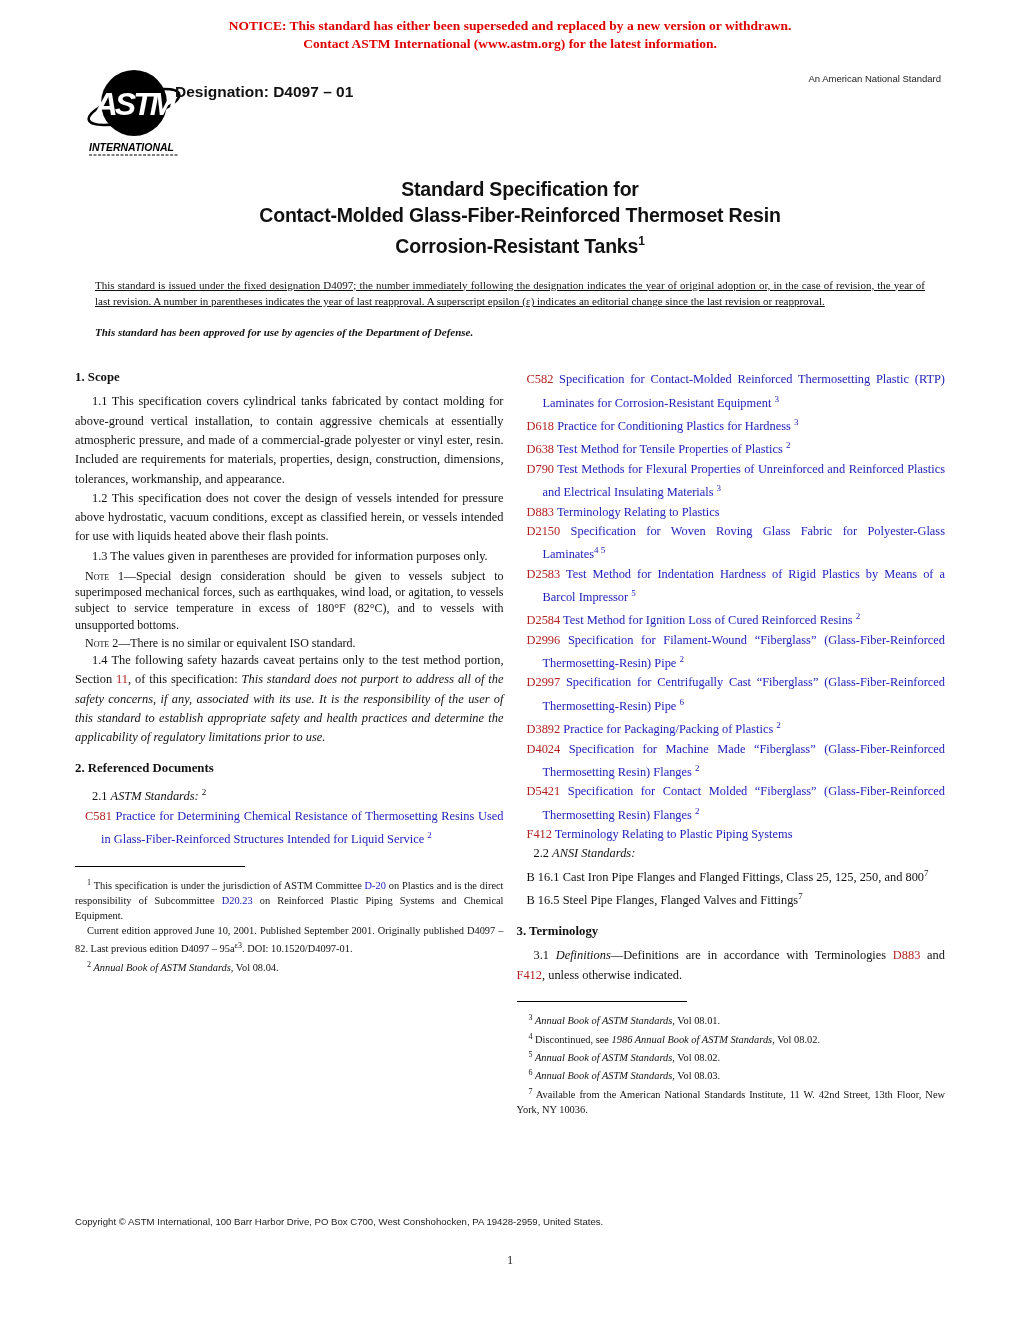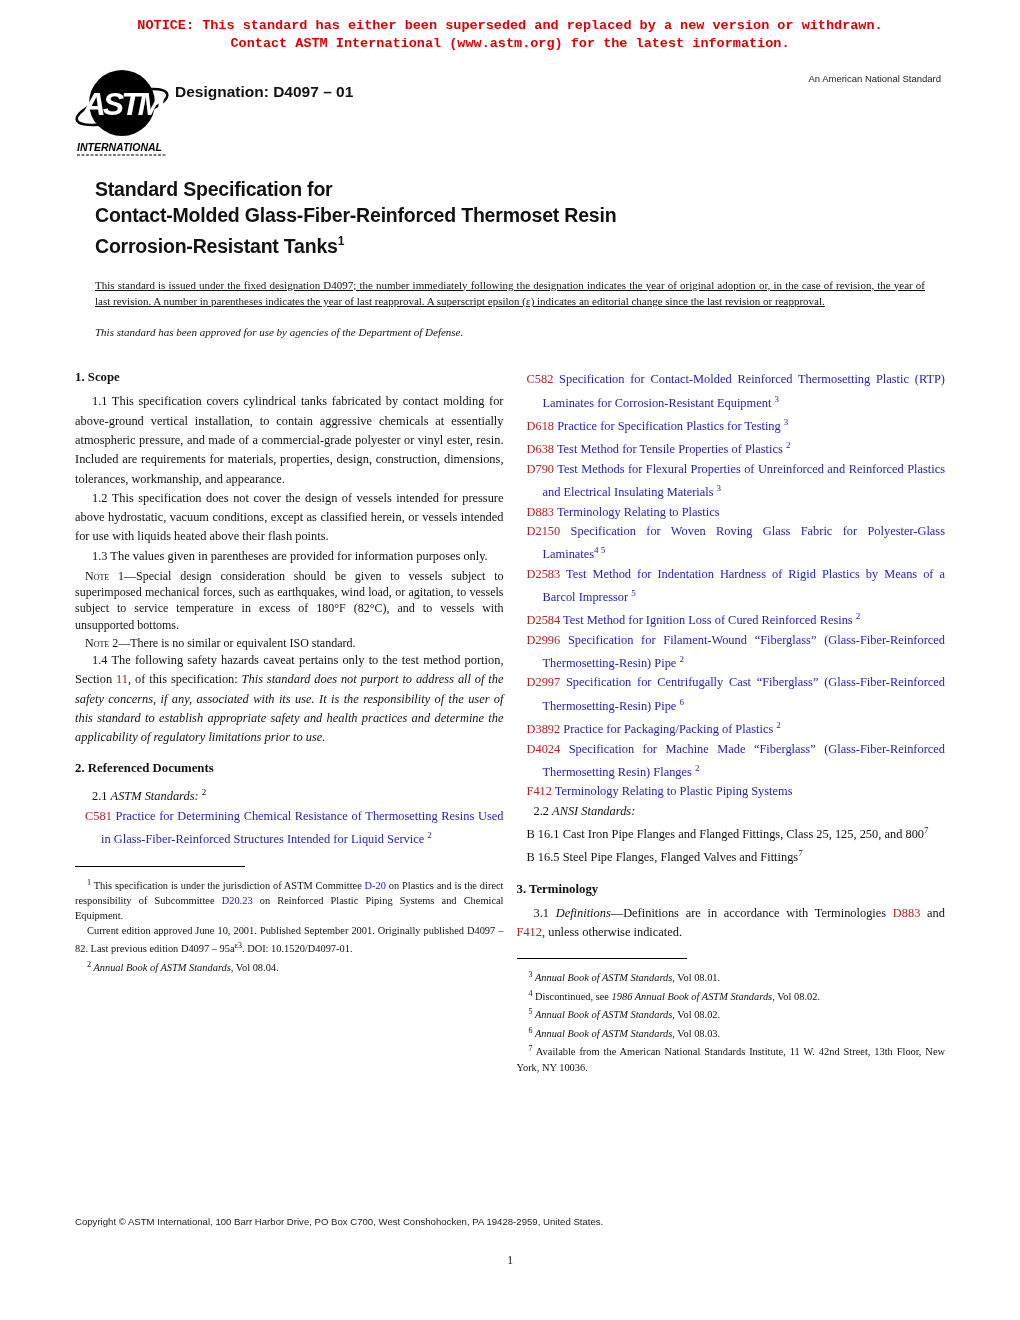--- a/index.html
+++ b/index.html
@@ -11,60 +11,61 @@
     background:#ffffff;
     font-family:"Liberation Serif", serif;
     color:#111;
     overflow:hidden;
   }
   
   .notice {
     padding-top:17px;
     text-align:center;
     color:#e00000;
-    font-family:Liberation Mono, monospace;
+    font-family:Liberation Serif, serif;
     font-weight:bold;
     font-size:13.5px;
     line-height:18px;
   }
   
   .header-row { position:relative; margin:12px 75px 0 75px; height:95px; }
-  .logo { position:absolute; left:0; top:0; width:100px; }
+  .logo { position:absolute; left:12px; top:0; width:100px; }
   .logo svg { display:block; }
   .designation {
     position:absolute; left:100px; top:18px;
     font-family:"Liberation Sans", sans-serif;
     font-weight:bold; font-size:15.5px;
   }
   .ans {
     position:absolute; right:4px; top:8px;
     font-family:"Liberation Sans", sans-serif;
     font-size:9.5px; color:#222;
   }
   
   .title-block {
     margin:16px 75px 0 95px;
     font-family:"Liberation Sans", sans-serif;
     font-weight:bold;
     font-size:19.5px;
     line-height:26px;
     letter-spacing:-0.2px;
+    text-align:center;
   }
   .title-block sup { font-size:12px; }
   
   .issued {
     margin:18px 95px 15px 95px;
     font-size:11px; line-height:16.4px;
     text-align:justify;
     text-decoration:underline;
   }
   .approval {
     margin:12px 95px 0 95px;
     font-style:italic;
-    font-size:11px; line-height:16px;
+    font-size:11px; line-height:16px;font-weight:bold;
   }
   
   .columns { display:flex; gap:13px; margin:30px 75px 0 75px; }
   .col { flex:1 1 0; min-width:0; }
   h3.sec {
     font-size:12.8px; font-weight:bold;
     margin:14px 0 7px 0;
   }
   h3.sec:first-child { margin-top:0; }
   .para {
@@ -164,31 +165,32 @@
       <p class="ref"><a class="red-link">C581</a><span class="blue"> Practice for Determining Chemical Resistance of Thermosetting Resins Used in Glass-Fiber-Reinforced Structures Intended for Liquid Service </span><sup class="blue">2</sup></p>
 
       <hr class="fn-rule">
       <p class="fn"><sup>1</sup><span> This specification is under the jurisdiction of ASTM Committee </span><a class="blue">D-20</a><span> on Plastics and is the direct responsibility of Subcommittee </span><a class="blue">D20.23</a><span> on Reinforced Plastic Piping Systems and Chemical Equipment.</span></p>
       <p class="fn"><span>Current edition approved June 10, 2001. Published September 2001. Originally published D4097 – 82. Last previous edition D4097 – 95a</span><sup>ε3</sup><span>. DOI: 10.1520/D4097-01.</span></p>
       <p class="fn"><sup>2</sup><span class="italic"> Annual Book of ASTM Standards,</span><span> Vol 08.04.</span></p>
     </div>
 
     <div class="col">
       <p class="ref"><a class="red-link">C582</a><span class="blue"> Specification for Contact-Molded Reinforced Thermosetting Plastic (RTP) Laminates for Corrosion-Resistant Equipment </span><sup class="blue">3</sup></p>
-      <p class="ref"><a class="red-link">D618</a><span class="blue"> Practice for Specification Plastics for Testing </span><sup class="blue">3</sup></p>
+      <p class="ref"><a class="red-link">D618</a><span class="blue"> Practice for Conditioning Plastics for Hardness </span><sup class="blue">3</sup></p>
       <p class="ref"><a class="red-link">D638</a><span class="blue"> Test Method for Tensile Properties of Plastics </span><sup class="blue">2</sup></p>
       <p class="ref"><a class="red-link">D790</a><span class="blue"> Test Methods for Flexural Properties of Unreinforced and Reinforced Plastics and Electrical Insulating Materials </span><sup class="blue">3</sup></p>
       <p class="ref"><a class="red-link">D883</a><span class="blue"> Terminology Relating to Plastics</span></p>
       <p class="ref"><a class="red-link">D2150</a><span class="blue"> Specification for Woven Roving Glass Fabric for Polyester-Glass Laminates</span><sup class="blue">4 5</sup></p>
       <p class="ref"><a class="red-link">D2583</a><span class="blue"> Test Method for Indentation Hardness of Rigid Plastics by Means of a Barcol Impressor </span><sup class="blue">5</sup></p>
       <p class="ref"><a class="red-link">D2584</a><span class="blue"> Test Method for Ignition Loss of Cured Reinforced Resins </span><sup class="blue">2</sup></p>
       <p class="ref"><a class="red-link">D2996</a><span class="blue"> Specification for Filament-Wound “Fiberglass” (Glass-Fiber-Reinforced Thermosetting-Resin) Pipe </span><sup class="blue">2</sup></p>
       <p class="ref"><a class="red-link">D2997</a><span class="blue"> Specification for Centrifugally Cast “Fiberglass” (Glass-Fiber-Reinforced Thermosetting-Resin) Pipe </span><sup class="blue">6</sup></p>
       <p class="ref"><a class="red-link">D3892</a><span class="blue"> Practice for Packaging/Packing of Plastics </span><sup class="blue">2</sup></p>
       <p class="ref"><a class="red-link">D4024</a><span class="blue"> Specification for Machine Made “Fiberglass” (Glass-Fiber-Reinforced Thermosetting Resin) Flanges </span><sup class="blue">2</sup></p>
+      <p class="ref"><a class="red-link">D5421</a><span class="blue"> Specification for Contact Molded “Fiberglass” (Glass-Fiber-Reinforced Thermosetting Resin) Flanges </span><sup class="blue">2</sup></p>
       <p class="ref"><a class="red-link">F412</a><span class="blue"> Terminology Relating to Plastic Piping Systems</span></p>
 
       <p class="subhead"><span>2.2  </span><span class="italic">ANSI Standards:</span></p>
       <p class="ref"><span>B 16.1  Cast Iron Pipe Flanges and Flanged Fittings, Class 25, 125, 250, and 800</span><sup>7</sup></p>
       <p class="ref"><span>B 16.5  Steel Pipe Flanges, Flanged Valves and Fittings</span><sup>7</sup></p>
 
       <h3 class="sec">3.  Terminology</h3>
       <p class="para"><span>3.1  </span><span class="italic">Definitions</span><span>—Definitions are in accordance with Terminologies </span><a class="red-link">D883</a><span> and </span><a class="red-link">F412</a><span>, unless otherwise indicated.</span></p>
 
       <hr class="fn-rule">

